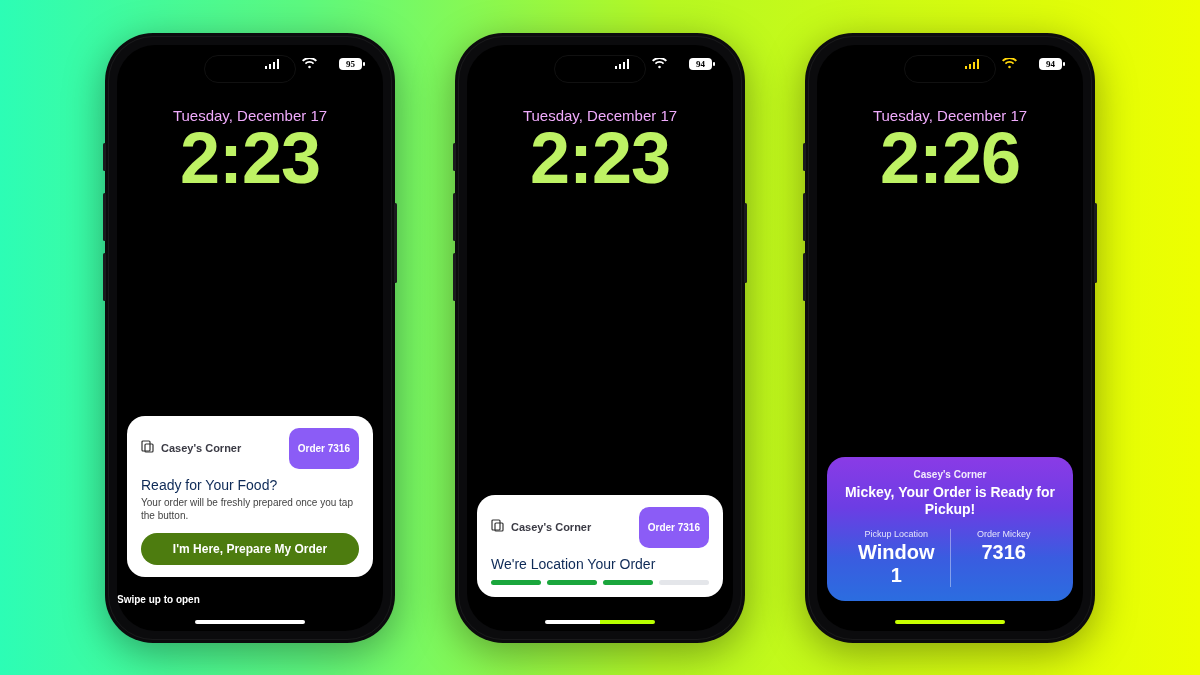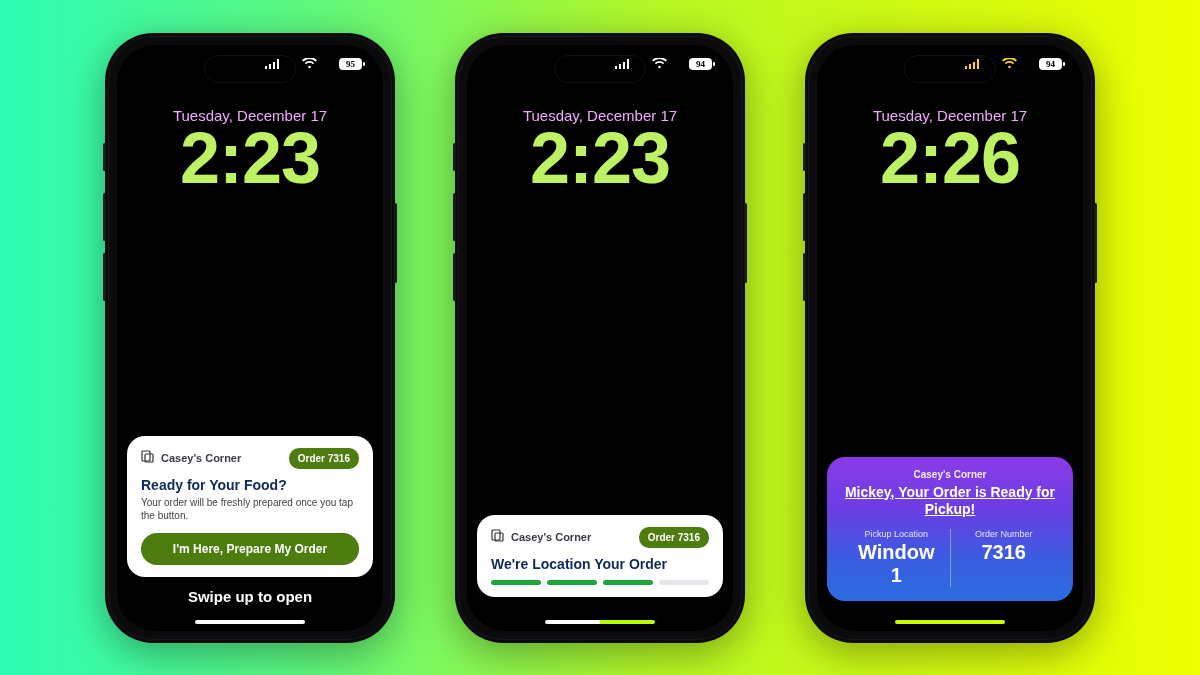--- a/index.html
+++ b/index.html
@@ -117,22 +117,22 @@
     background: linear-gradient(90deg, #fff 0 50%, #b8ff00 50% 100%);
   }
   .home-indicator.lime {
     background: #c8ff00;
   }
 
   .swipe-hint {
     position: absolute;
     bottom: 26px;
     width: 100%;
-    text-align: center;
-    font-size: 15px;
+    text-align: left;
+    font-size: 10px;
     font-weight: 600;
     color: #fff;
   }
 
   
   .card {
     position: absolute;
     left: 10px;
     right: 10px;
     background: #fff;
@@ -155,31 +155,31 @@
     align-items: center;
     gap: 6px;
   }
   .card-header-left .app-name {
     font-size: 11px;
     font-weight: 600;
     color: #3a3a44;
   }
 
   .order-pill {
-    background: #4d7c0f;
+    background: #8b5cf6;
     color: #fff;
     font-size: 10px;
     font-weight: 700;
     border-radius: 10px;
-    padding: 5px 9px;
+    padding: 15px 9px;
   }
 
   .card-title {
     font-size: 14px;
-    font-weight: 700;
+    font-weight: 400;
     color: #0e2a57;
     margin-bottom: 3px;
   }
   .card-sub {
     font-size: 10px;
     line-height: 1.35;
     color: #444;
     margin-bottom: 10px;
   }
 
@@ -225,21 +225,20 @@
     font-size: 10px;
     font-weight: 600;
     color: rgba(255,255,255,0.9);
     margin-bottom: 4px;
   }
   .card3 .headline {
     font-size: 14px;
     font-weight: 800;
     line-height: 1.25;
     margin-bottom: 10px;
-    text-decoration: underline;
   }
   .card3 .details {
     display: flex;
     justify-content: center;
   }
   .card3 .details .col {
     flex: 1;
     padding: 0 10px;
   }
   .card3 .details .sep {
@@ -405,21 +404,21 @@
     <div class="card3">
       <div class="source">Casey's Corner</div>
       <div class="headline">Mickey, Your Order is Ready for Pickup!</div>
       <div class="details">
         <div class="col">
           <div class="label">Pickup Location</div>
           <div class="value">Window 1</div>
         </div>
         <div class="sep"></div>
         <div class="col">
-          <div class="label">Order Number</div>
+          <div class="label">Order Mickey</div>
           <div class="value">7316</div>
         </div>
       </div>
     </div>
 
     <div class="home-indicator lime"></div>
   </div>
 </div>
 
 </body></html>

